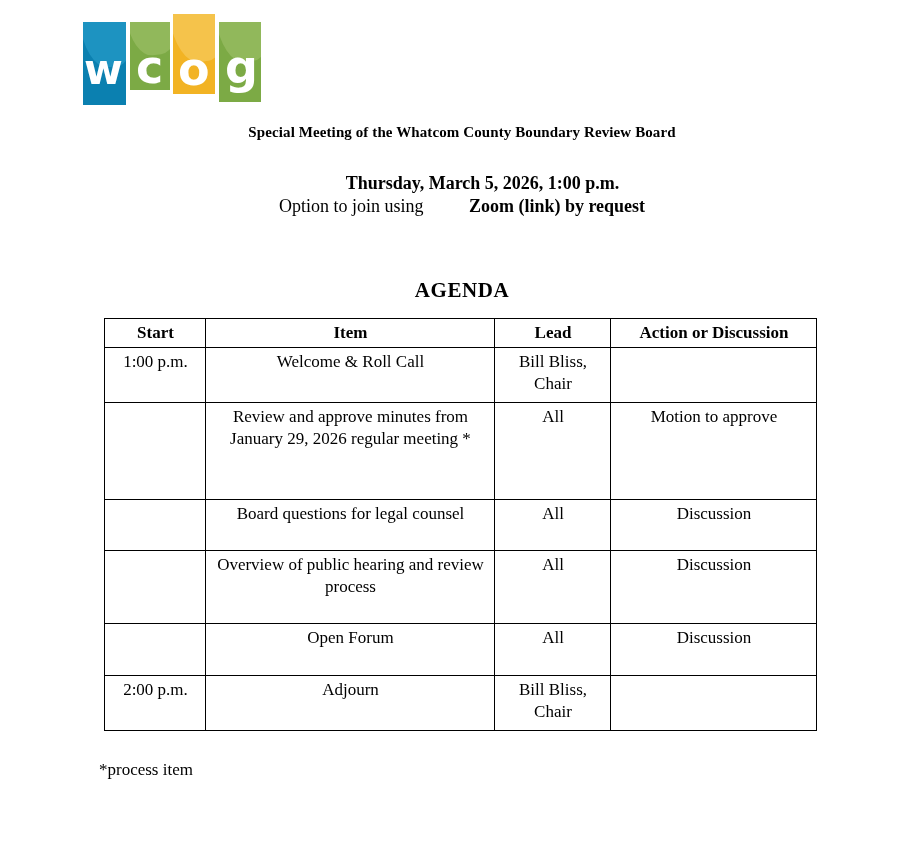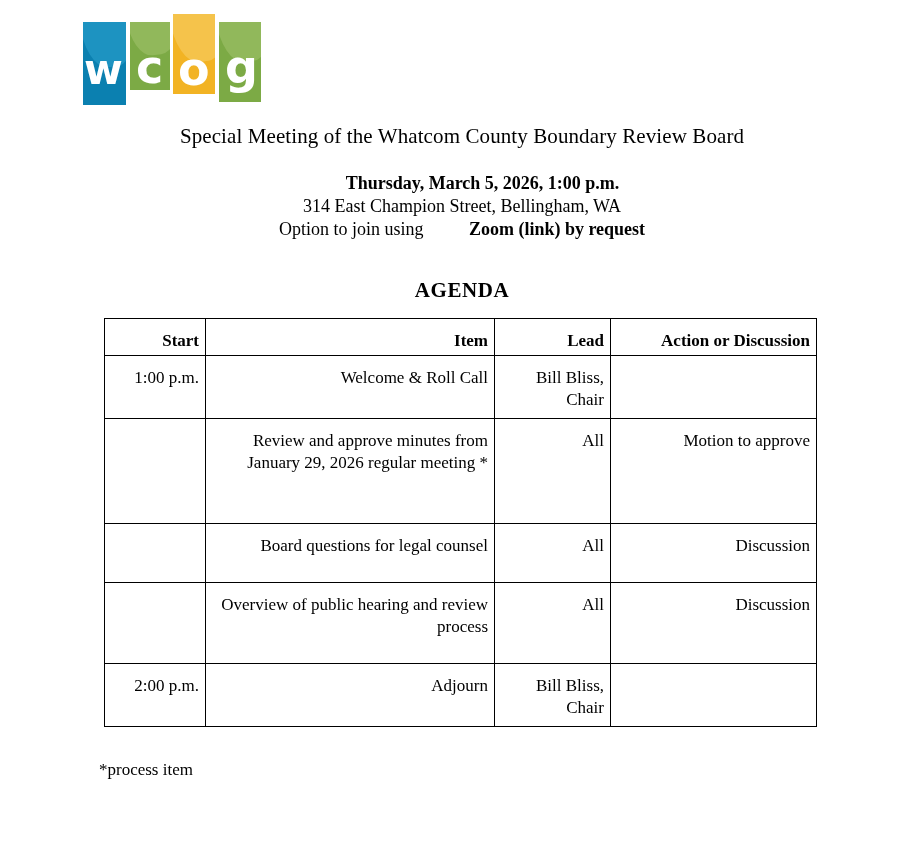--- a/index.html
+++ b/index.html
@@ -61,22 +61,22 @@
   #lg-c { left: 56px;  top: 32px; font-size: 46px; }
   #lg-o { left: 98px;  top: 34px; font-size: 46px; }
   #lg-g { left: 145px; top: 32px; font-size: 46px; }
 
   
   #doc-title {
     position: absolute;
     left: 0; right: 0;
     top: 124px;
     text-align: center;
-    font-size: 21px;
-    font-weight: normal;
+    font-size: 15px;
+    font-weight: bold;
     letter-spacing: 0.1px;
   }
   #meeting-details {
     position: absolute;
     left: 0; right: 0;
     top: 172px;
     text-align: center;
     font-size: 18px;
     line-height: 23px;
   }
@@ -98,22 +98,22 @@
     left: 104px;
     top: 318px;
     width: 712px;
     border-collapse: collapse;
     table-layout: fixed;
     font-size: 17px;
   }
   #agenda-table td, #agenda-table th {
     border: 1px solid #000000;
     vertical-align: top;
-    padding: 11px 6px 3px 7px;
-    text-align: right;
+    padding: 3px 6px 3px 7px;
+    text-align: center;
     line-height: 22px;
   }
   #agenda-table th {
     font-weight: bold;
   }
   .col-start  { width: 101px; }
   .col-item   { width: 289px; }
   .col-lead   { width: 116px; }
   .col-action { width: 206px; }
 
@@ -153,21 +153,20 @@
   <span class="lg-letter" id="lg-w">w</span>
   <span class="lg-letter" id="lg-c">c</span>
   <span class="lg-letter" id="lg-o">o</span>
   <span class="lg-letter" id="lg-g">g</span>
 </div>
 
 <div id="doc-title">Special Meeting of the Whatcom County Boundary Review Board</div>
 
 <div id="meeting-details">
   <div class="bold">Thursday, March 5, 2026, 1:00 p.m.</div>
-  <div>314 East Champion Street, Bellingham, WA</div>
   <div><span>Option to join using </span><span class="bold">Zoom (link) by request</span></div>
 </div>
 
 <div id="agenda-heading">AGENDA</div>
 
 <table id="agenda-table">
   <colgroup>
     <col class="col-start">
       <col class="col-item">
       <col class="col-lead">
@@ -199,20 +198,26 @@
       <td>Board questions for legal counsel</td>
       <td>All</td>
       <td>Discussion</td>
     </tr>
     <tr class="row-r4">
       <td></td>
       <td>Overview of public hearing and review process</td>
       <td>All</td>
       <td>Discussion</td>
     </tr>
+    <tr class="row-r5">
+      <td></td>
+      <td>Open Forum</td>
+      <td>All</td>
+      <td>Discussion</td>
+    </tr>
     <tr class="row-r6">
       <td>2:00 p.m.</td>
       <td>Adjourn</td>
       <td>Bill Bliss, Chair</td>
       <td></td>
     </tr>
   </tbody>
 </table>
 
 <div id="footnote">*process item</div>

